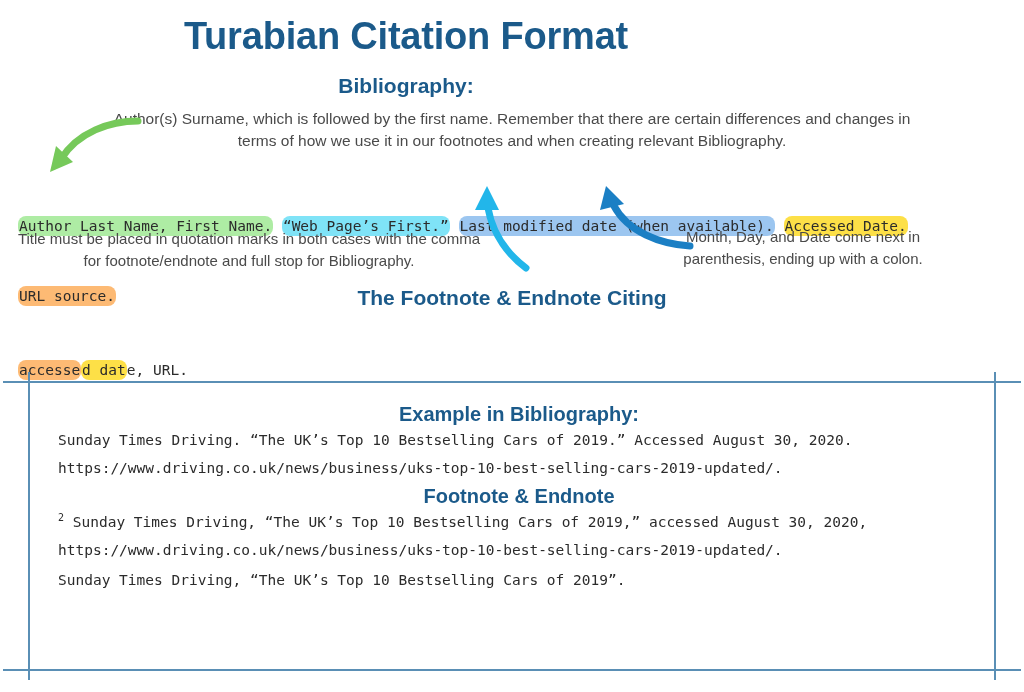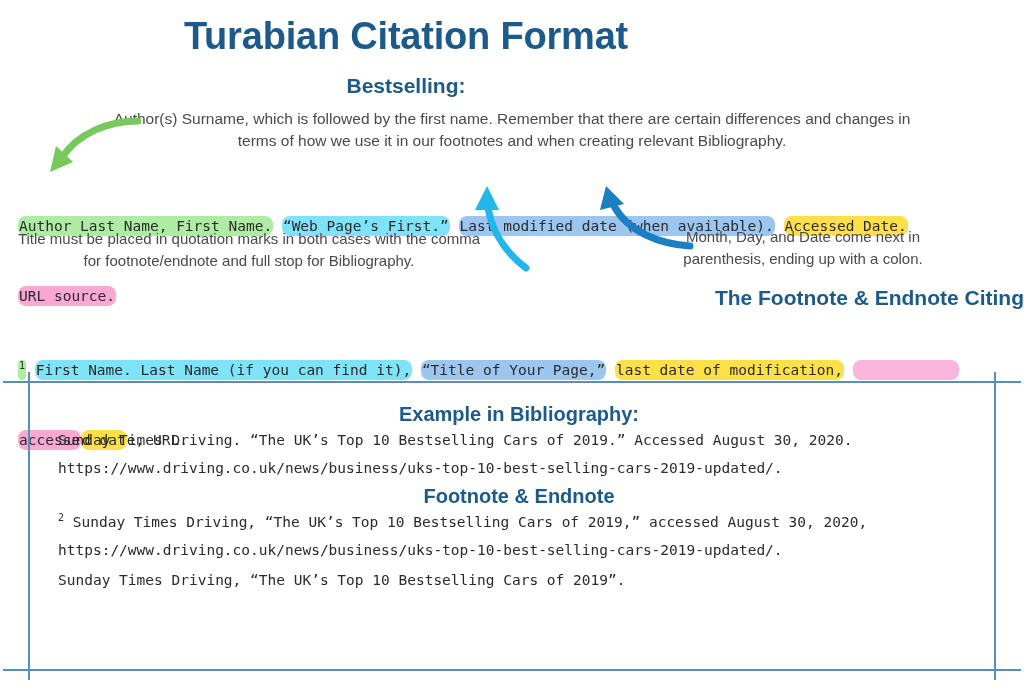--- a/index.html
+++ b/index.html
@@ -36,21 +36,21 @@
   .sub-title {
     text-align: center;
     font-family: "Liberation Sans Narrow", "Liberation Sans", sans-serif;
     font-weight: bold;
     font-size: 21px;
     color: #1b5a8a;
     margin: 0;
     padding-top: 16px;
   }
   .section-heading {
-    text-align: right;
+    text-align: center;
     font-family: "Liberation Sans", sans-serif;
     font-weight: bold;
     font-size: 21px;
     color: #1b5a8a;
     margin: 0;
   }
   .box-heading {
     text-align: center;
     font-family: "Liberation Sans Narrow", "Liberation Sans", sans-serif;
     font-weight: bold;
@@ -90,21 +90,21 @@
   .hl {
     padding: 2px 1px;
     border-radius: 8px;
     box-decoration-break: clone;
     -webkit-box-decoration-break: clone;
   }
   .hl-green  { background: #aeeca4; }
   .hl-cyan   { background: #7fe3f7; }
   .hl-blue   { background: #9cc6f0; }
   .hl-red    { background: #fde047; text-align: center; }
-  .hl-pink   { background: #f9a8d4; }
+  .hl-pink   { background: #fdba74; }
   .hl-purple { background: #fde047; }
   .hl-empty  { background: #f9b6da; }
   .sup {
     font-size: 10px;
     vertical-align: super;
     line-height: 0;
   }
 
   
   .abs { position: absolute; }
@@ -159,21 +159,21 @@
   #arrow-cyan  { left: 466px; top: 186px; }
   #arrow-blue  { left: 586px; top: 186px; }
 </style>
 </head>
 <body>
 
 <div class="page">
 
   <h1 class="main-title">Turabian Citation Format</h1>
 
-  <h2 class="sub-title">Bestselling:</h2>
+  <h2 class="sub-title">Bibliography:</h2>
 
   <p class="desc abs" id="desc-top">Author(s) Surname, which is followed by the first name. Remember that there are certain differences and changes in terms of how we use it in our footnotes and when creating relevant Bibliography.</p>
 
   <svg class="arrow" id="arrow-green" width="110" height="62" viewBox="0 0 110 62">
     <path d="M106 3 C 78 3, 46 14, 29 41" stroke="#76c95a" stroke-width="7" fill="none" stroke-linecap="round"></path>
     <path d="M18 54 L 24 28 L 41 44 Z" fill="#76c95a"></path>
   </svg>
 
   <div class="mono abs" id="tpl-biblio">
     <div class="tpl-line"><span class="hl hl-green">Author Last Name, First Name.</span> <span class="hl hl-cyan">“Web Page’s First.”</span> <span class="hl hl-blue">Last modified date (when available).</span> <span class="hl hl-red">Accessed Date.</span></div>
@@ -192,21 +192,20 @@
 
   <p class="note abs" id="note-left">Title must be placed in quotation marks in both cases with the comma for footnote/endnote and full stop for Bibliography.</p>
 
   <p class="note abs" id="note-right">Month, Day, and Date come next in parenthesis, ending up with a colon.</p>
 
   <div class="abs" id="heading-foot">
     <h3 class="section-heading">The Footnote &amp; Endnote Citing</h3>
   </div>
 
   <div class="mono abs" id="tpl-footnote">
-    <div class="tpl-line"><span class="hl hl-green"><span class="sup">1</span></span> <span class="hl hl-cyan">First Name. Last Name (if you can find it),</span> <span class="hl hl-blue">“Title of Your Page,”</span> <span class="hl hl-red">last date of modification,</span> <span class="hl hl-empty">&nbsp;&nbsp;&nbsp;&nbsp;&nbsp;&nbsp;&nbsp;&nbsp;&nbsp;&nbsp;&nbsp;&nbsp;</span></div>
     <div class="tpl-line"><span class="hl hl-pink">accesse</span><span class="hl hl-purple">d dat</span><span>e, URL.</span></div>
   </div>
 
   <div class="example-box">
     <div class="h-line h-top"></div>
     <div class="h-line h-bottom"></div>
     <div class="v-line v-left"></div>
     <div class="v-line v-right"></div>
 
     <div class="box-inner">

